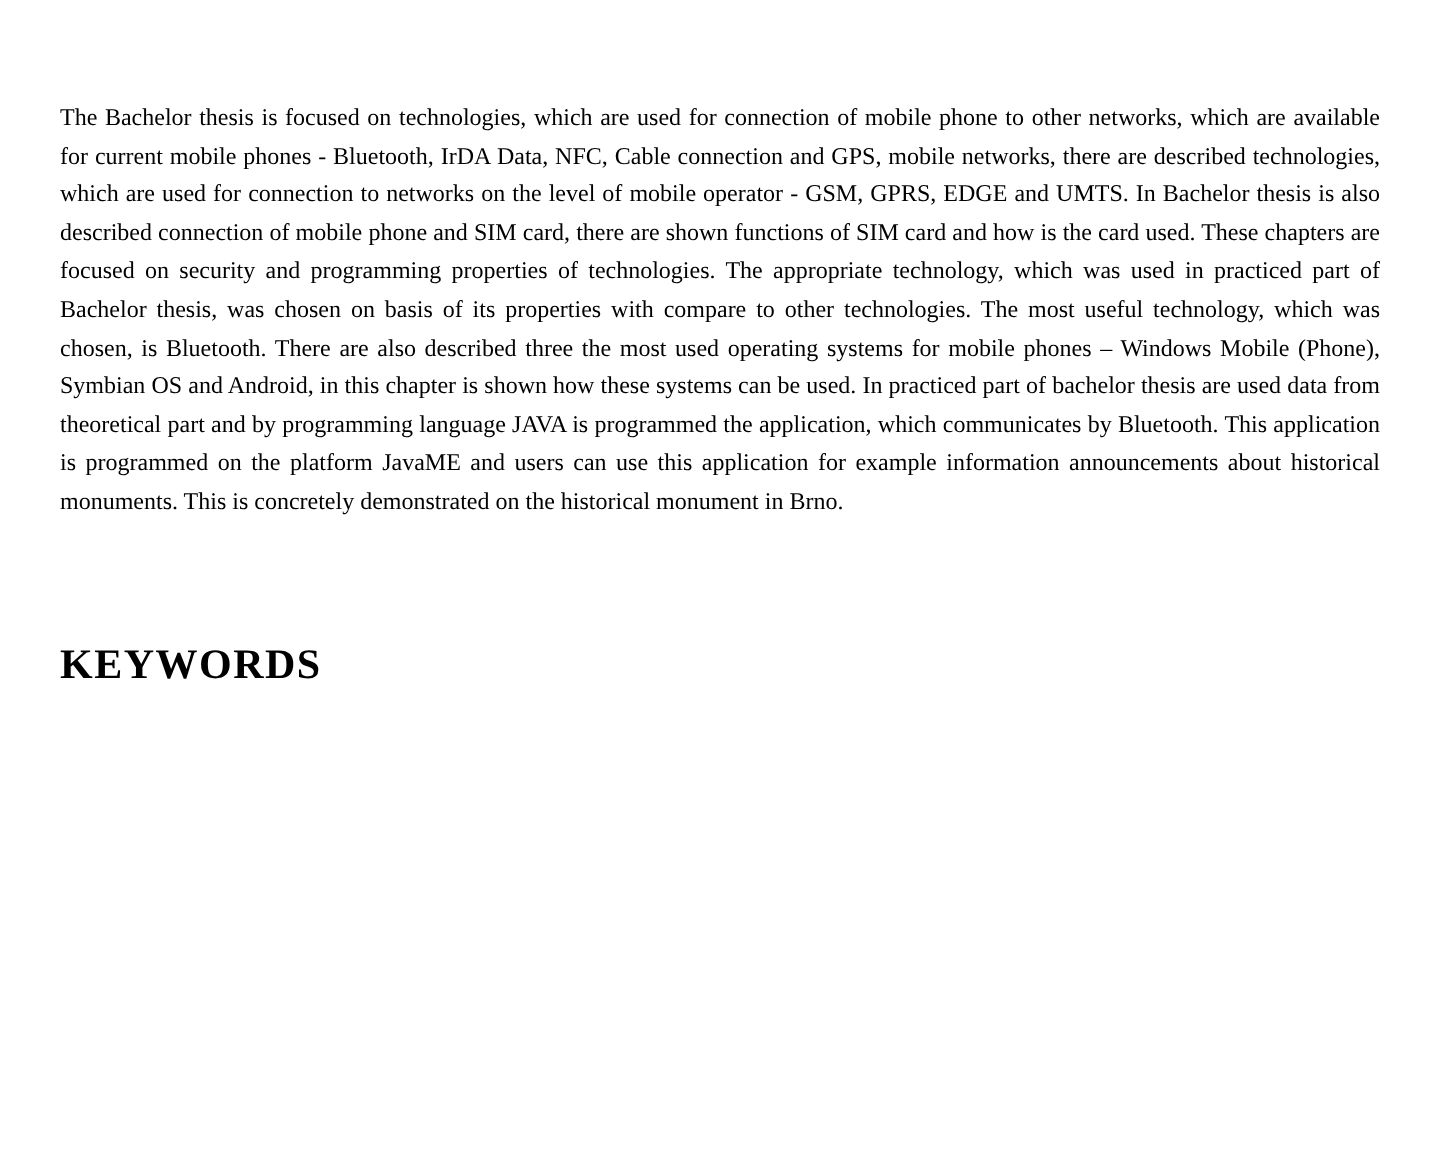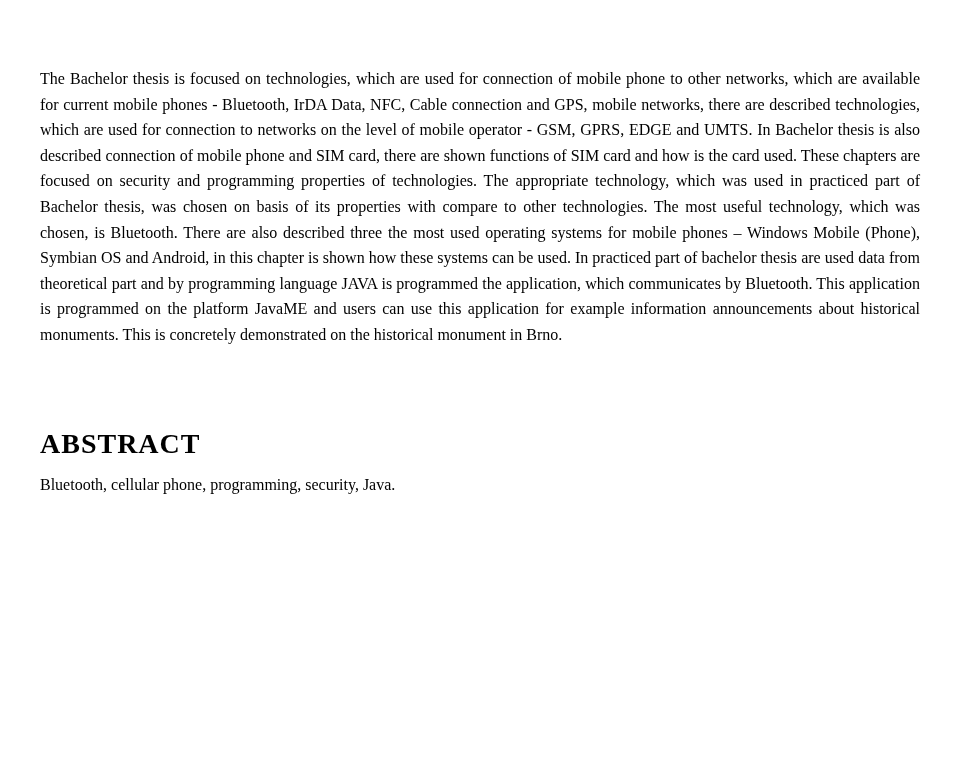--- a/index.html
+++ b/index.html
@@ -49,15 +49,14 @@
     }
   </style>
 </head>
 <body>
 
 <div>
   <div class="abstract-body">The Bachelor thesis is focused on technologies, which are used for connection of mobile phone to other networks, which are available for current mobile phones - Bluetooth, IrDA Data, NFC, Cable connection and GPS, mobile networks, there are described technologies, which are used for connection to networks on the level of mobile operator - GSM, GPRS, EDGE and UMTS. In Bachelor thesis is also described connection of mobile phone and SIM card, there are shown functions of SIM card and how is the card used. These chapters are focused on security and programming properties of technologies. The appropriate technology, which was used in practiced part of Bachelor thesis, was chosen on basis of its properties with compare to other technologies. The most useful technology, which was chosen, is Bluetooth. There are also described three the most used operating systems for mobile phones – Windows Mobile (Phone), Symbian OS and Android, in this chapter is shown how these systems can be used. In practiced part of bachelor thesis are used data from theoretical part and by programming language JAVA is programmed the application, which communicates by Bluetooth. This application is programmed on the platform JavaME and users can use this application for example information announcements about historical monuments. This is concretely demonstrated on the historical monument in Brno.</div>
 </div>
 
 <div class="keywords-section">
-  <div class="keywords-title">ABSTRACT</div>
-  <div class="keywords-body">Bluetooth, cellular phone, programming, security, Java.</div>
+  <div class="keywords-title">KEYWORDS</div>
 </div>
 
 </body></html>

